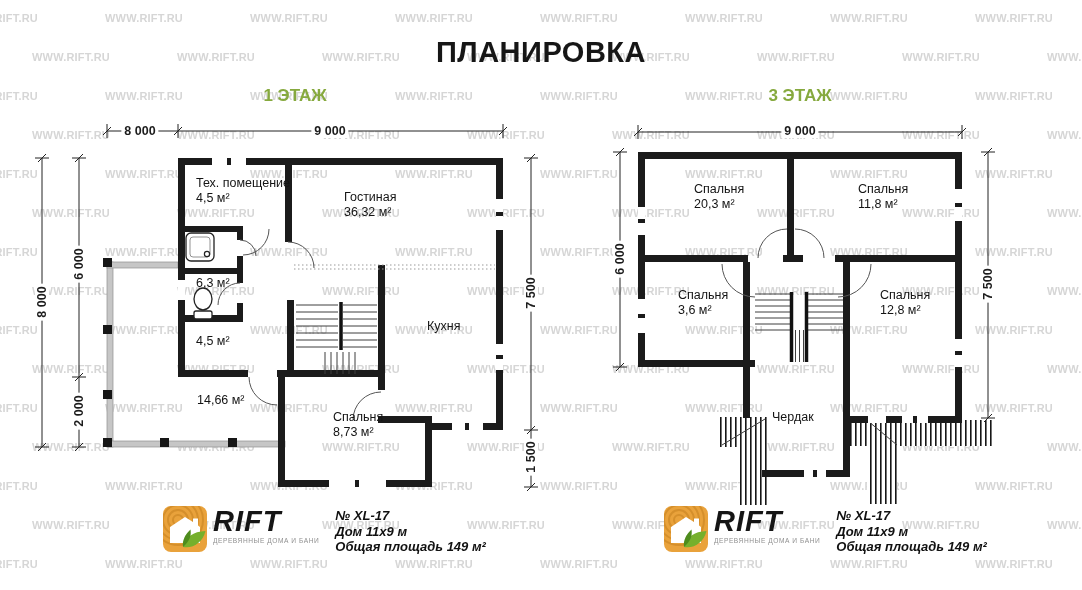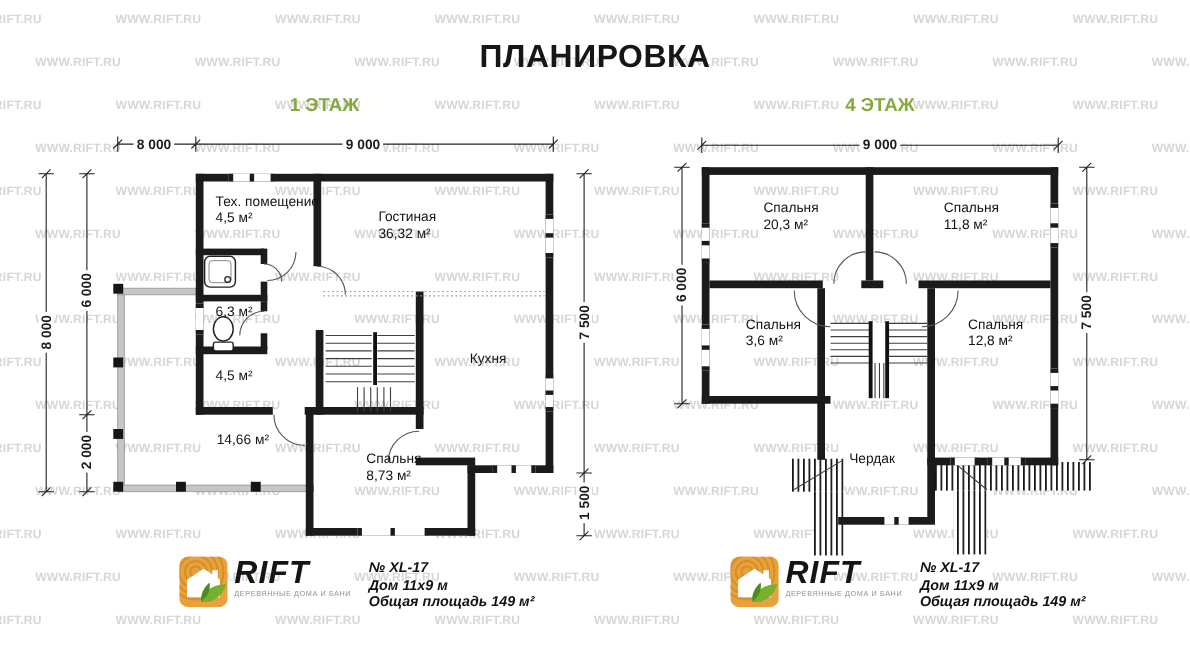--- a/index.html
+++ b/index.html
@@ -384,21 +384,21 @@
         <path class="dim" d="M638 132H962 M638 125V139 M962 125V139 M634 136L642 128 M958 136L966 128"></path>
         <path class="dim" d="M620 152V367 M613 152H627 M613 367H627 M616 156L624 148 M616 371L624 363"></path>
         <path class="dim" d="M988 152V418 M981 152H995 M981 418H995 M984 156L992 148 M984 422L992 414"></path>
       </g>
     </g>
   </svg>
 
   <div class="labels">
     <div class="page-title">ПЛАНИРОВКА</div>
     <div class="floor-heading" style="left:295px;top:86px">1 ЭТАЖ</div>
-    <div class="floor-heading" style="left:800px;top:86px">4 ЭТАЖ</div>
+    <div class="floor-heading" style="left:800px;top:86px">3 ЭТАЖ</div>
 
     <div class="room-label" style="left:196px;top:176px">
       <div>Тех. помещение</div>
       <div>4,5 м²</div>
     </div>
     <div class="room-label" style="left:344px;top:190px">
       <div>Гостиная</div>
       <div>36,32 м²</div>
     </div>
     <div class="room-label" style="left:196px;top:276px">6,3 м²</div>

